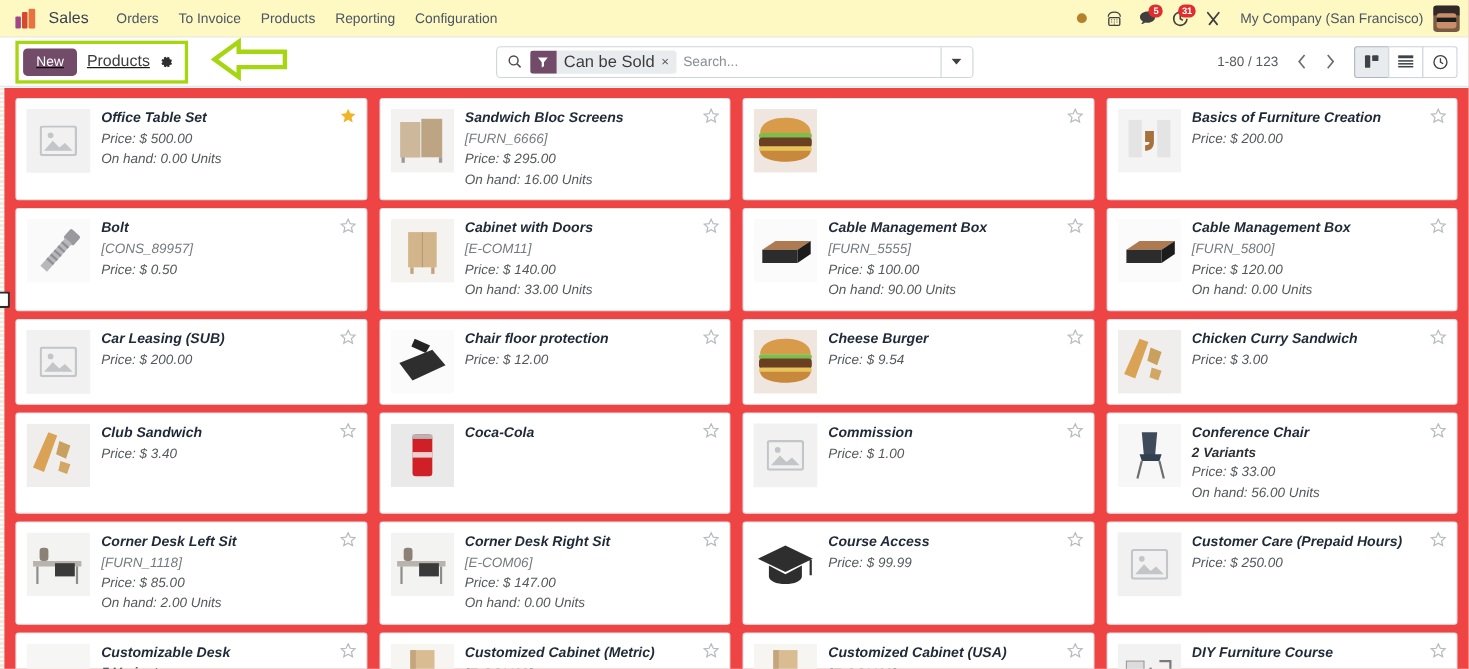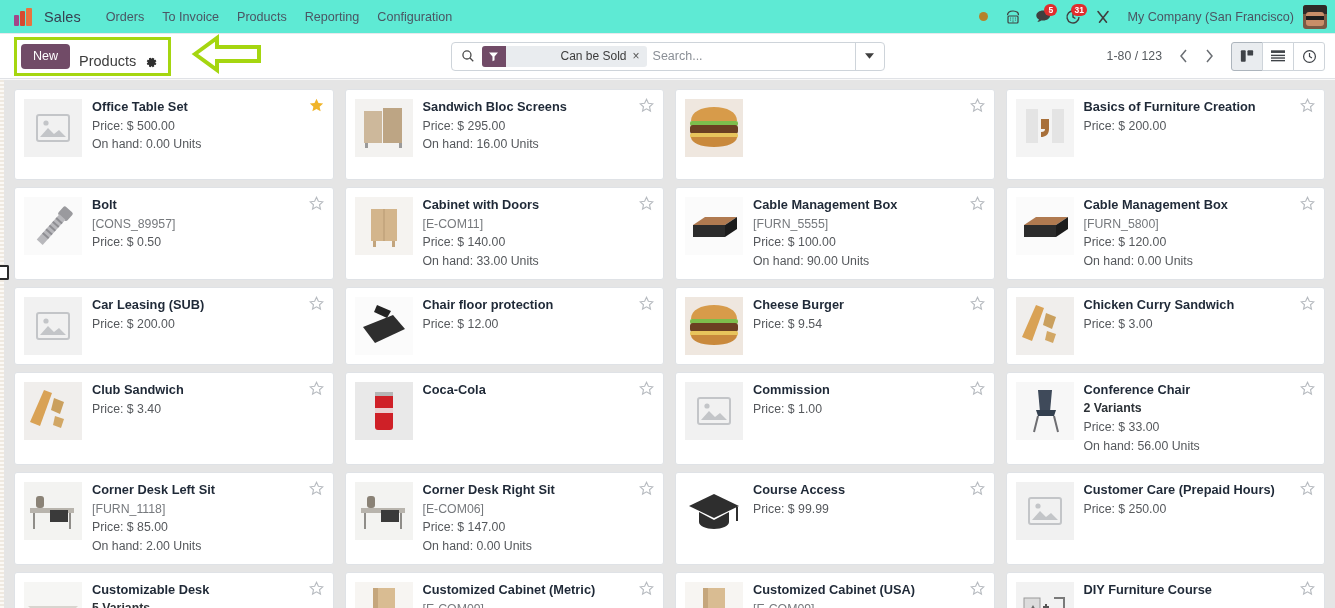--- a/index.html
+++ b/index.html
@@ -5,21 +5,21 @@
   * { box-sizing: border-box; margin: 0; padding: 0; }
   html, body {
     width: 1335px; height: 608px;
     font-family: "Liberation Sans", sans-serif;
     background: #f9f9f9;
     overflow: hidden;
   }
 
   
   .navbar {
-    height: 34px; background: #5eead4;
+    height: 34px; background: #fef9c3;
     display: flex; align-items: center;
     padding: 0 8px 0 14px;
     border-bottom: 1px solid #e7e9ed;
     position: relative; z-index: 5;
   }
   .brand-logo { width: 20px; height: 18px; position: relative; margin-right: 10px; flex: none; }
   .brand-logo i { position: absolute; bottom: 0; display: block; border-radius: 1px; }
   .bl1 { left: 0;  width: 5px; height: 11px; background: #a24689; }
   .bl2 { left: 6px; width: 5px; height: 15px; background: #d6492f; }
   .bl3 { left: 12px; width: 6px; height: 18px; background: #e8733f; }
@@ -61,22 +61,23 @@
     height: 45px; background: #ffffff;
     display: flex; align-items: center;
     padding: 0 10px 0 14px;
     border-bottom: 1px solid #e0e2e6;
     position: relative; z-index: 4;
   }
   .cp-left { display: flex; align-items: center; position: relative; }
   .hl-box {
     border: 3px solid #a5d610;
     padding: 4px 10px 4px 4px;
-    display: flex; align-items: flex-end; gap: 9px;
+    display: flex; align-items: center; gap: 9px;
     background: #fff;
+    text-decoration: underline;
   }
   .btn-new {
     background: #714b67; color: #fff;
     font-size: 12.5px; font-weight: 500;
     padding: 5px 12px; border-radius: 4px;
     border: none; cursor: pointer; line-height: 1.2;
   }
   .bc-title { font-size: 14.5px; color: #3c3c3c; }
   .gear-btn {
     font-size: 13px; color: #333; cursor: pointer;
@@ -97,21 +98,21 @@
   .search-ico { padding: 0 7px 0 9px; color: #5a5a5a; display: flex; align-items: center; }
   .facet {
     display: flex; align-items: center; height: 21px;
     background: #e9ecef; border-radius: 3px; overflow: hidden;
     margin-right: 6px; flex: none;
   }
   .facet-ico {
     background: #714b67; color: #fff; height: 21px; width: 24px;
     display: flex; align-items: center; justify-content: center;
   }
-  .facet-label { font-size: 12px; color: #3c3c3c; padding: 0 6px 0 7px; white-space: nowrap; margin-left: 48px; }
+  .facet-label { font-size: 15px; color: #3c3c3c; padding: 0 6px 0 7px; white-space: nowrap; }
   .facet-x { font-size: 12px; color: #555; padding-right: 7px; cursor: pointer; line-height: 1; }
   .search-input {
     flex: 1; border: none; outline: none; font-size: 12.5px;
     color: #3c3c3c; font-family: inherit; height: 100%;
     background: transparent;
   }
   .search-input::placeholder { color: #8a8f96; }
   .search-caret {
     width: 29px; height: 100%; border-left: 1px solid #ced4da;
     display: flex; align-items: center; justify-content: center;
@@ -130,22 +131,23 @@
     background: #fff; display: flex; align-items: center; justify-content: center;
     cursor: pointer; margin-left: -1px; color: #3f4348;
   }
   .view-btn:first-child { border-radius: 3px 0 0 3px; margin-left: 0; }
   .view-btn:last-child { border-radius: 0 3px 3px 0; }
   .view-btn.active { background: #e9ecef; border-color: #adb5bd; }
 
   
   .kanban-area {
     position: absolute; top: 80px; left: 0; right: 0; bottom: 0;
-    background: #e5e5e5; overflow: hidden;
+    background: #ef4444; overflow: hidden;
     padding: 9px 10px 0 14px;
+    font-style: italic;
   }
   .kanban-grid {
     display: grid;
     grid-template-columns: repeat(4, 1fr);
     gap: 7px 11px;
   }
   .kcard {
     background: #fff; border: 1px solid #dfe2e6; border-radius: 3px;
     padding: 9px 10px 9px 9px;
     display: flex; gap: 10px; cursor: pointer;
@@ -358,20 +360,21 @@
             <rect width="58" height="58" fill="#f3f2f0"></rect>
             <rect x="9" y="12" width="18" height="32" fill="#cbb79a" stroke="#a89madf"></rect>
             <rect x="9" y="12" width="18" height="32" fill="#cdb89b"></rect>
             <rect x="28" y="9" width="19" height="35" fill="#bda584"></rect>
             <rect x="10" y="44" width="3" height="5" fill="#9a9a9a"></rect>
             <rect x="44" y="44" width="3" height="5" fill="#9a9a9a"></rect>
           </svg>
         </div>
         <div class="kbody">
           <div class="ktitle">Sandwich Bloc Screens</div>
+          <div class="kcode">[FURN_6666]</div>
           <div class="kline">Price: $ 295.00</div>
           <div class="kline">On hand: 16.00 Units</div>
         </div>
         <span class="kstar off"><svg width="15" height="15" viewBox="0 0 16 16" fill="none" stroke="#b7bbc0" stroke-width="1.2">
             <path d="M8 1.4l2 4.3 4.7.5-3.5 3.1 1 4.6L8 11.5 3.8 13.9l1-4.6L1.3 6.2 6 5.7z"></path>
           </svg></span>
       </div>
       <div class="kcard short">
         <div class="kthumb">
           <svg width="58" height="58" viewBox="0 0 58 58">

